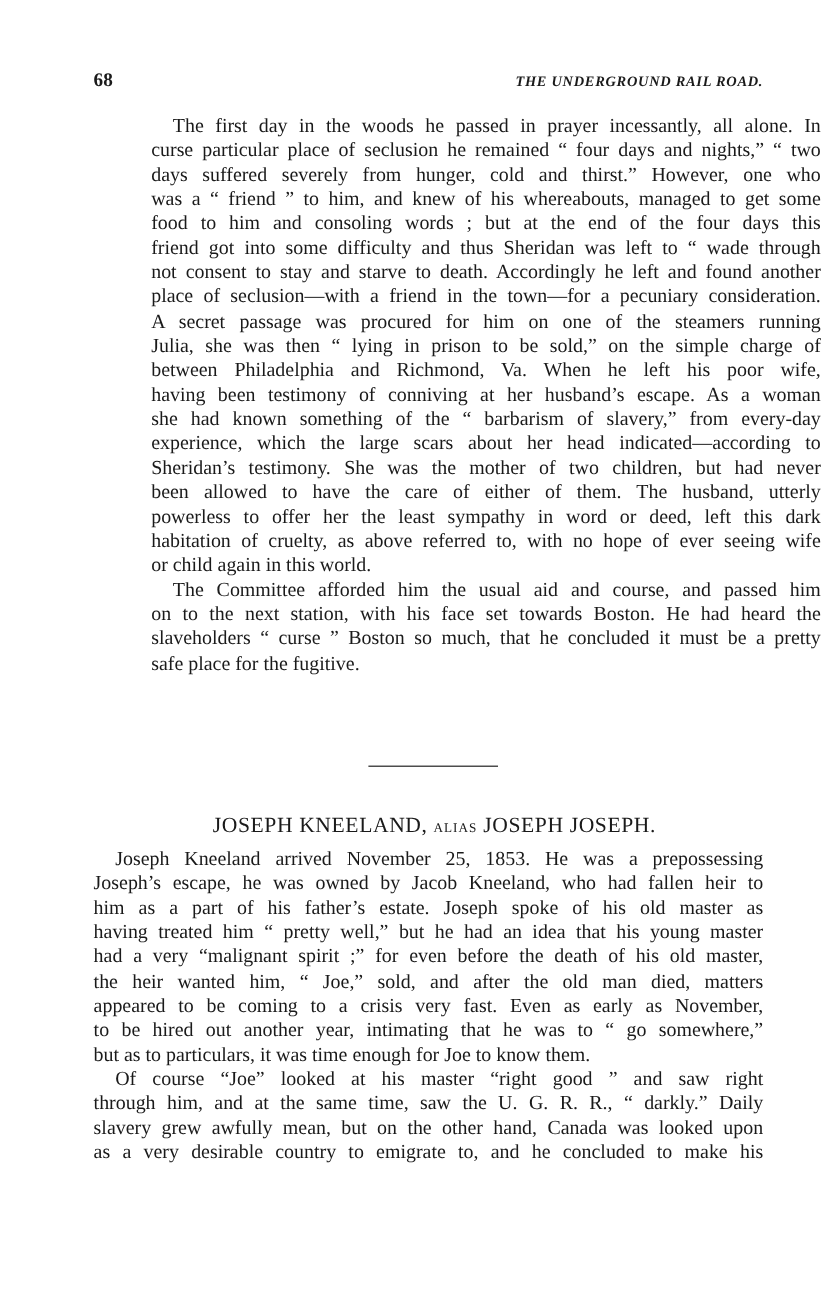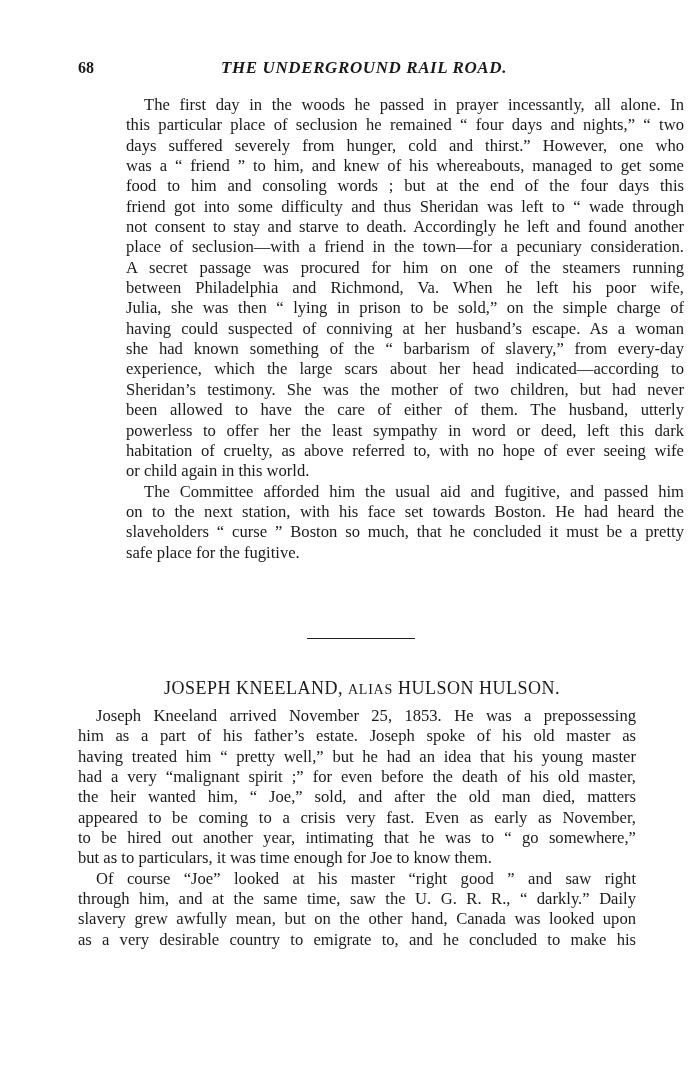--- a/index.html
+++ b/index.html
@@ -35,25 +35,25 @@
       left: 0;
       top: 0;
       font-weight: bold;
       font-size: 16px;
     }
     .running-title {
       position: absolute;
       left: 0;
       right: 0;
       top: 0;
-      text-align: center;
+      text-align: right;
       font-style: italic;
       font-weight: bold;
       letter-spacing: 0.6px;
-      font-size: 17px;
+      font-size: 12px;
       padding-left: 14px;
     }
     .text-block {
       position: absolute;
       left: 78px;
       width: 558px;
       font-size: 16.6px;
       line-height: 20.35px;
       text-align: justify;
     }
@@ -89,72 +89,73 @@
       text-align: center;
       font-size: 18px;
       line-height: 22px;
       letter-spacing: 0.5px;
       padding-left: 10px;
       box-sizing: border-box;
     }
     .smallcaps {
       font-variant: small-caps;
       text-transform: lowercase;
-      font-size: 20px;
+      font-size: 16px;
       letter-spacing: 0.8px;
     }
     
     .block-2 { top: 706px; font-family: Liberation Serif, serif; }
   </style>
 </head>
 <body>
 
 <div class="page">
 
   <div class="running-head">
     <span class="page-number">68</span>
     <span class="running-title">THE UNDERGROUND RAIL ROAD.</span>
   </div>
 
   <div class="text-block block-1">
     <span class="line indent">The first day in the woods he passed in prayer incessantly, all alone. In</span>
-    <span class="line">this particular place of seclusion he remained “ four days and nights,” “ two</span>
+    <span class="line">curse particular place of seclusion he remained “ four days and nights,” “ two</span>
     <span class="line">days suffered severely from hunger, cold and thirst.” However, one who</span>
     <span class="line">was a “ friend ” to him, and knew of his whereabouts, managed to get some</span>
     <span class="line">food to him and consoling words ; but at the end of the four days this</span>
     <span class="line">friend got into some difficulty and thus Sheridan was left to “ wade through</span>
     <span class="line">not consent to stay and starve to death. Accordingly he left and found another</span>
     <span class="line">place of seclusion—with a friend in the town—for a pecuniary consideration.</span>
     <span class="line">A secret passage was procured for him on one of the steamers running</span>
+    <span class="line">Julia, she was then “ lying in prison to be sold,” on the simple charge of</span>
     <span class="line">between Philadelphia and Richmond, Va. When he left his poor wife,</span>
-    <span class="line">Julia, she was then “ lying in prison to be sold,” on the simple charge of</span>
-    <span class="line">having could suspected of conniving at her husband’s escape. As a woman</span>
+    <span class="line">having been testimony of conniving at her husband’s escape. As a woman</span>
     <span class="line">she had known something of the “ barbarism of slavery,” from every-day</span>
     <span class="line">experience, which the large scars about her head indicated—according to</span>
     <span class="line">Sheridan’s testimony. She was the mother of two children, but had never</span>
     <span class="line">been allowed to have the care of either of them. The husband, utterly</span>
     <span class="line">powerless to offer her the least sympathy in word or deed, left this dark</span>
     <span class="line">habitation of cruelty, as above referred to, with no hope of ever seeing wife</span>
     <span class="line last">or child again in this world.</span>
-    <span class="line indent">The Committee afforded him the usual aid and fugitive, and passed him</span>
+    <span class="line indent">The Committee afforded him the usual aid and course, and passed him</span>
     <span class="line">on to the next station, with his face set towards Boston. He had heard the</span>
     <span class="line">slaveholders “ curse ” Boston so much, that he concluded it must be a pretty</span>
     <span class="line last">safe place for the fugitive.</span>
   </div>
 
   <div class="section-rule"></div>
 
   <div class="section-heading">
     <span>JOSEPH KNEELAND,</span>
     <span class="smallcaps">alias</span>
-    <span>HULSON HULSON.</span>
+    <span>JOSEPH JOSEPH.</span>
   </div>
 
   <div class="text-block block-2">
     <span class="line indent">Joseph Kneeland arrived November 25, 1853. He was a prepossessing</span>
+    <span class="line">Joseph’s escape, he was owned by Jacob Kneeland, who had fallen heir to</span>
     <span class="line">him as a part of his father’s estate. Joseph spoke of his old master as</span>
     <span class="line">having treated him “ pretty well,” but he had an idea that his young master</span>
     <span class="line">had a very “malignant spirit ;” for even before the death of his old master,</span>
     <span class="line">the heir wanted him, “ Joe,” sold, and after the old man died, matters</span>
     <span class="line">appeared to be coming to a crisis very fast. Even as early as November,</span>
     <span class="line">to be hired out another year, intimating that he was to “ go somewhere,”</span>
     <span class="line last">but as to particulars, it was time enough for Joe to know them.</span>
     <span class="line indent">Of course “Joe” looked at his master “right good ” and saw right</span>
     <span class="line">through him, and at the same time, saw the U. G. R. R., “ darkly.” Daily</span>
     <span class="line">slavery grew awfully mean, but on the other hand, Canada was looked upon</span>

